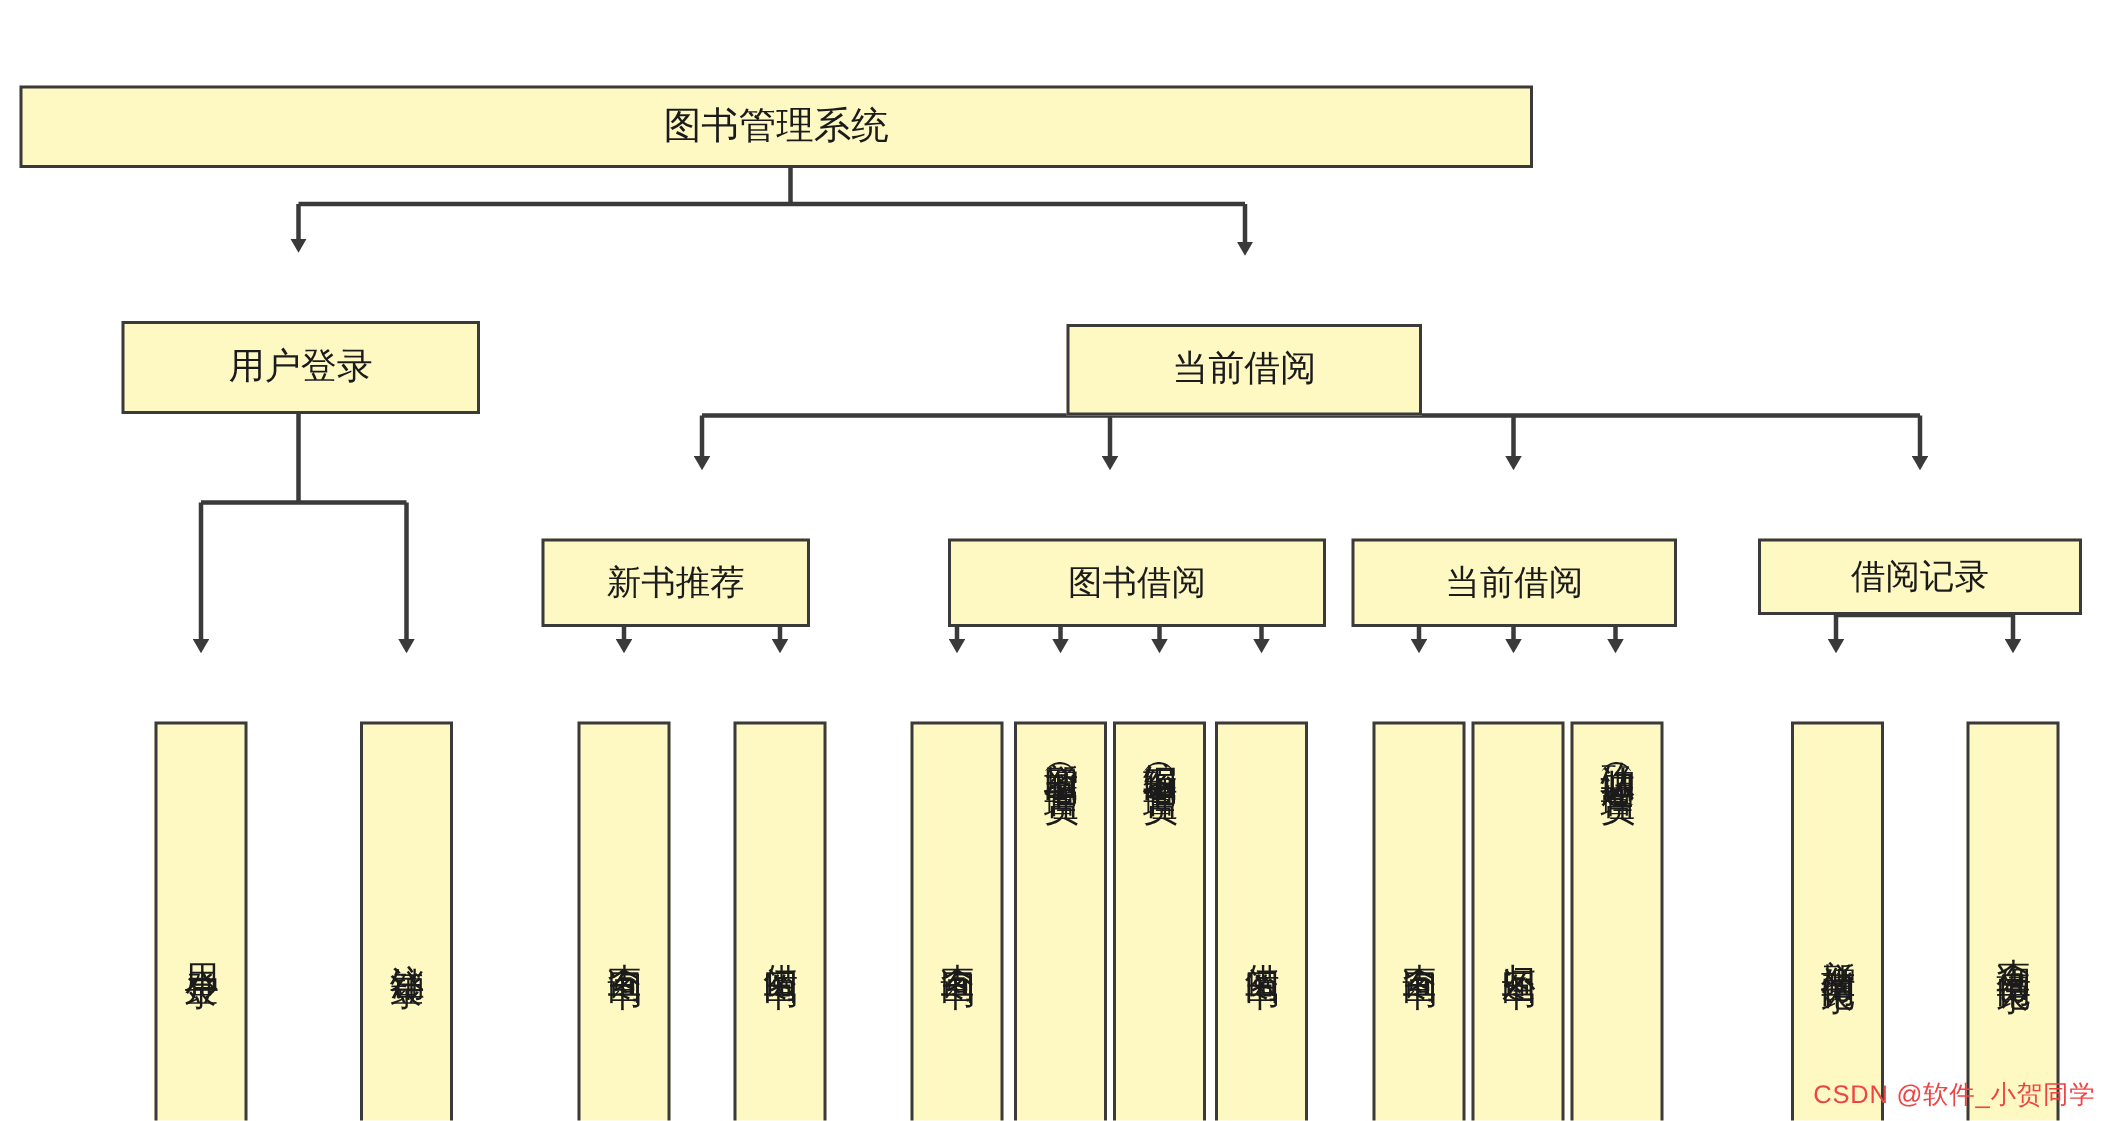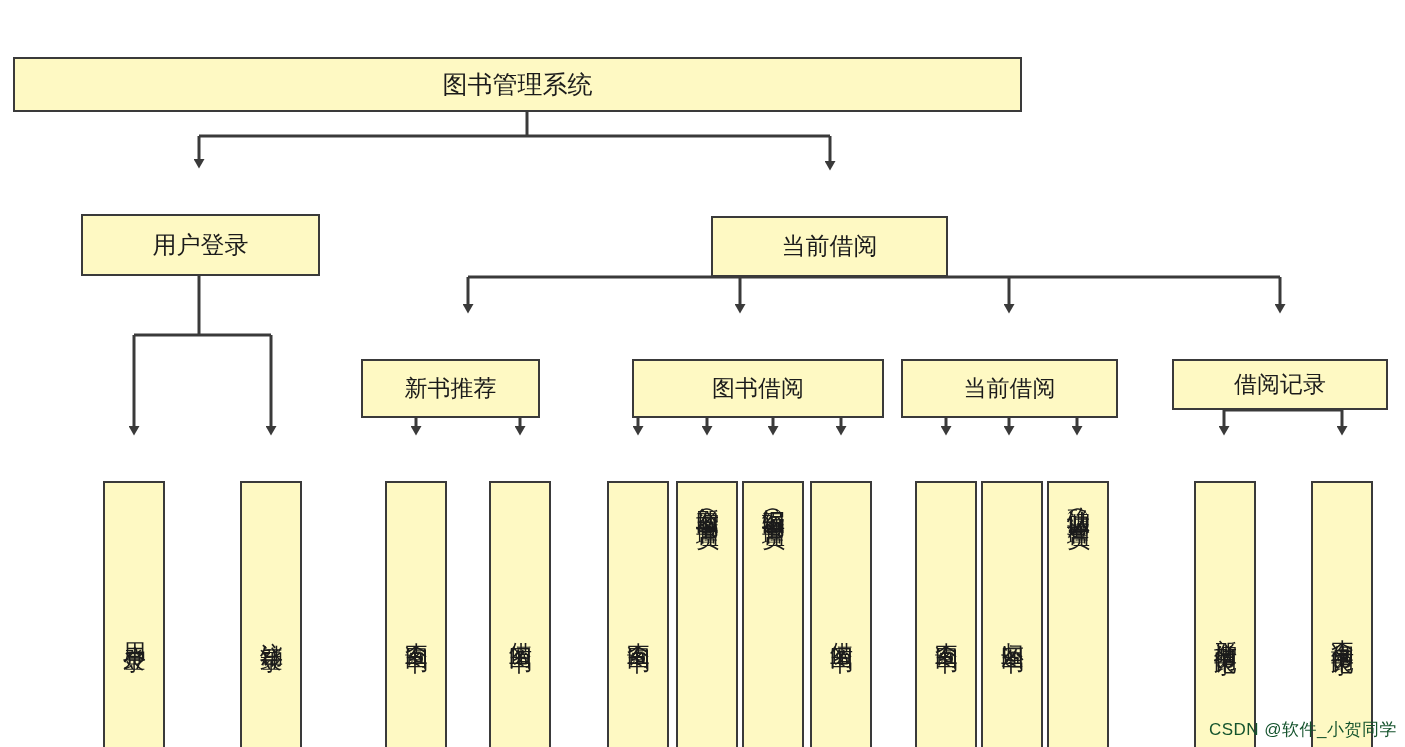--- a/index.html
+++ b/index.html
@@ -48,21 +48,21 @@
     white-space:nowrap;
   }
   
   .node.v.mid{ align-items:center; padding-top:0; }
 
   .watermark{
     position:absolute;
     right:8px;
     bottom:6px;
     font-size:17px;
-    color:#14532d;
+    color:#ef4444;
     letter-spacing:0.5px;
     white-space:nowrap;
   }
 </style>
 </head>
 <body>
 
 <div id="stage">
 
   <svg id="wires" viewBox="0 0 1405 747">

